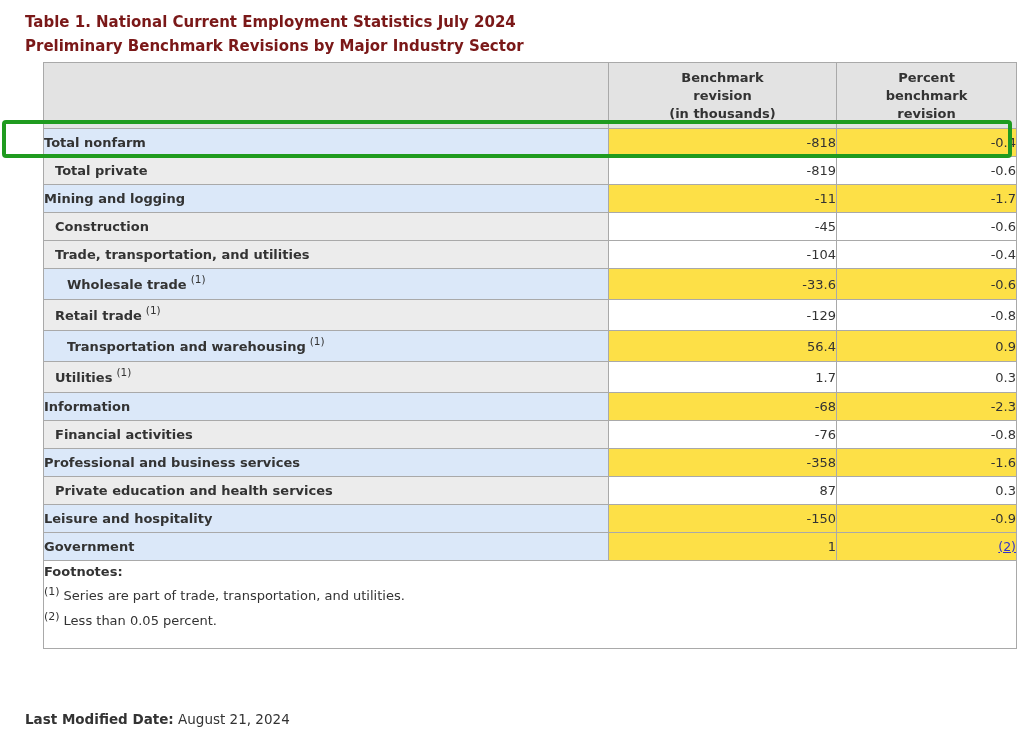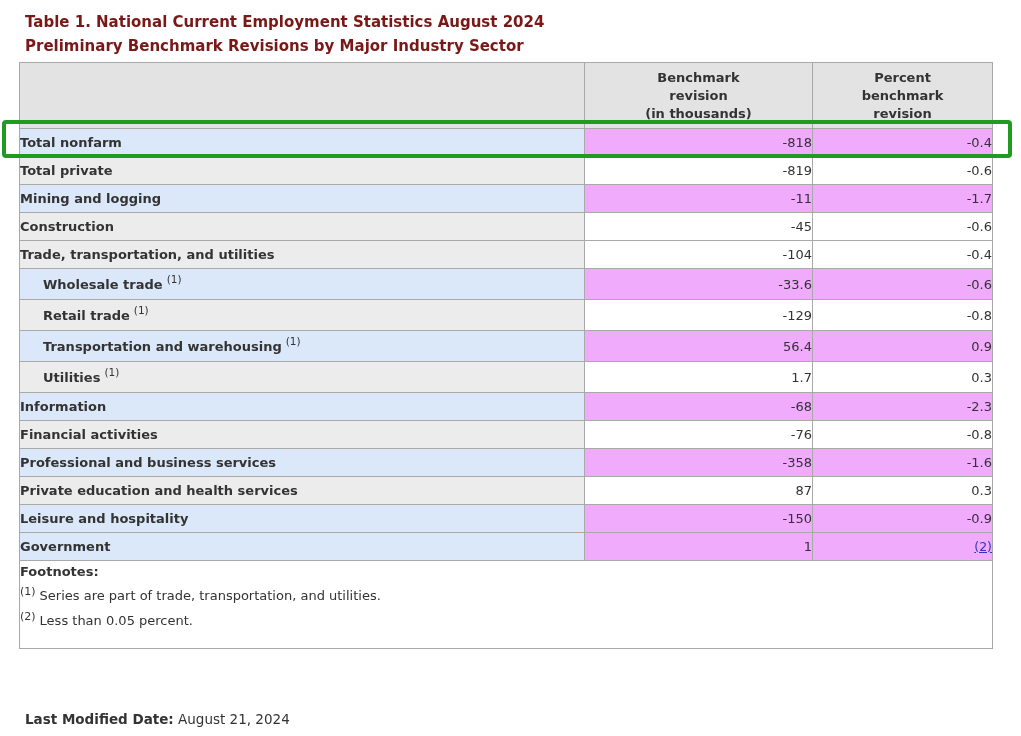--- a/index.html
+++ b/index.html
@@ -15,21 +15,21 @@
   }
   .titles { position: absolute; left: 25px; top: 10px; }
   .title-line {
     font-weight: bold;
     font-size: 15px;
     line-height: 24px;
     color: #7a1818;
   }
   table.bench {
     position: absolute;
-    left: 19px;
+    left: 43px;
     top: 62px;
     width: 973px;
     border-collapse: collapse;
     table-layout: fixed;
   }
   table.bench th, table.bench td {
     border: 1px solid #a9a9a9;
     font-size: 13px;
     padding: 0;
   }
@@ -44,22 +44,22 @@
     vertical-align: middle;
     color: #333;
   }
   .hdr-text { white-space: pre-line; line-height: 18px; display: inline-block; }
   td.label { font-weight: bold; text-align: left; padding-left: 7px; }
   td.num   { font-weight: normal; text-align: right; padding-right: 6px; }
   tr.main td { height: 28px; }
   tr.sub  td { height: 31px; }
   tr.sub td.label { padding-left: 23px; margin-top: 12px; }
   tr.r-blue td.label { background: #dbe8f9; }
-  tr.r-blue td.num   { background: #f0abfc; }
-  tr.r-gray td.label { background: #ececec; }
+  tr.r-blue td.num   { background: #fde047; }
+  tr.r-gray td.label { background: #ececec; padding-left: 11px; }
   tr.r-gray td.num   { background: #ffffff; }
   sup.fn-marker {
     font-weight: normal;
     font-size: 10.5px;
     margin-left: 4px;
     vertical-align: super;
     line-height: 0;
   }
   a.fnlink {
     color: #3333cc;
@@ -101,21 +101,21 @@
     color: #333;
   }
   .lastmod .lbl { font-weight: bold; }
 </style>
 </head>
 <body>
 
 <div class="page">
 
   <div class="titles">
-    <div class="title-line">Table 1. National Current Employment Statistics August 2024</div>
+    <div class="title-line">Table 1. National Current Employment Statistics July 2024</div>
     <div class="title-line">Preliminary Benchmark Revisions by Major Industry Sector</div>
   </div>
 
   <table class="bench">
     <colgroup>
       <col class="c-label">
       <col class="c-bench">
       <col class="c-pct">
     </colgroup>
     <thead>

